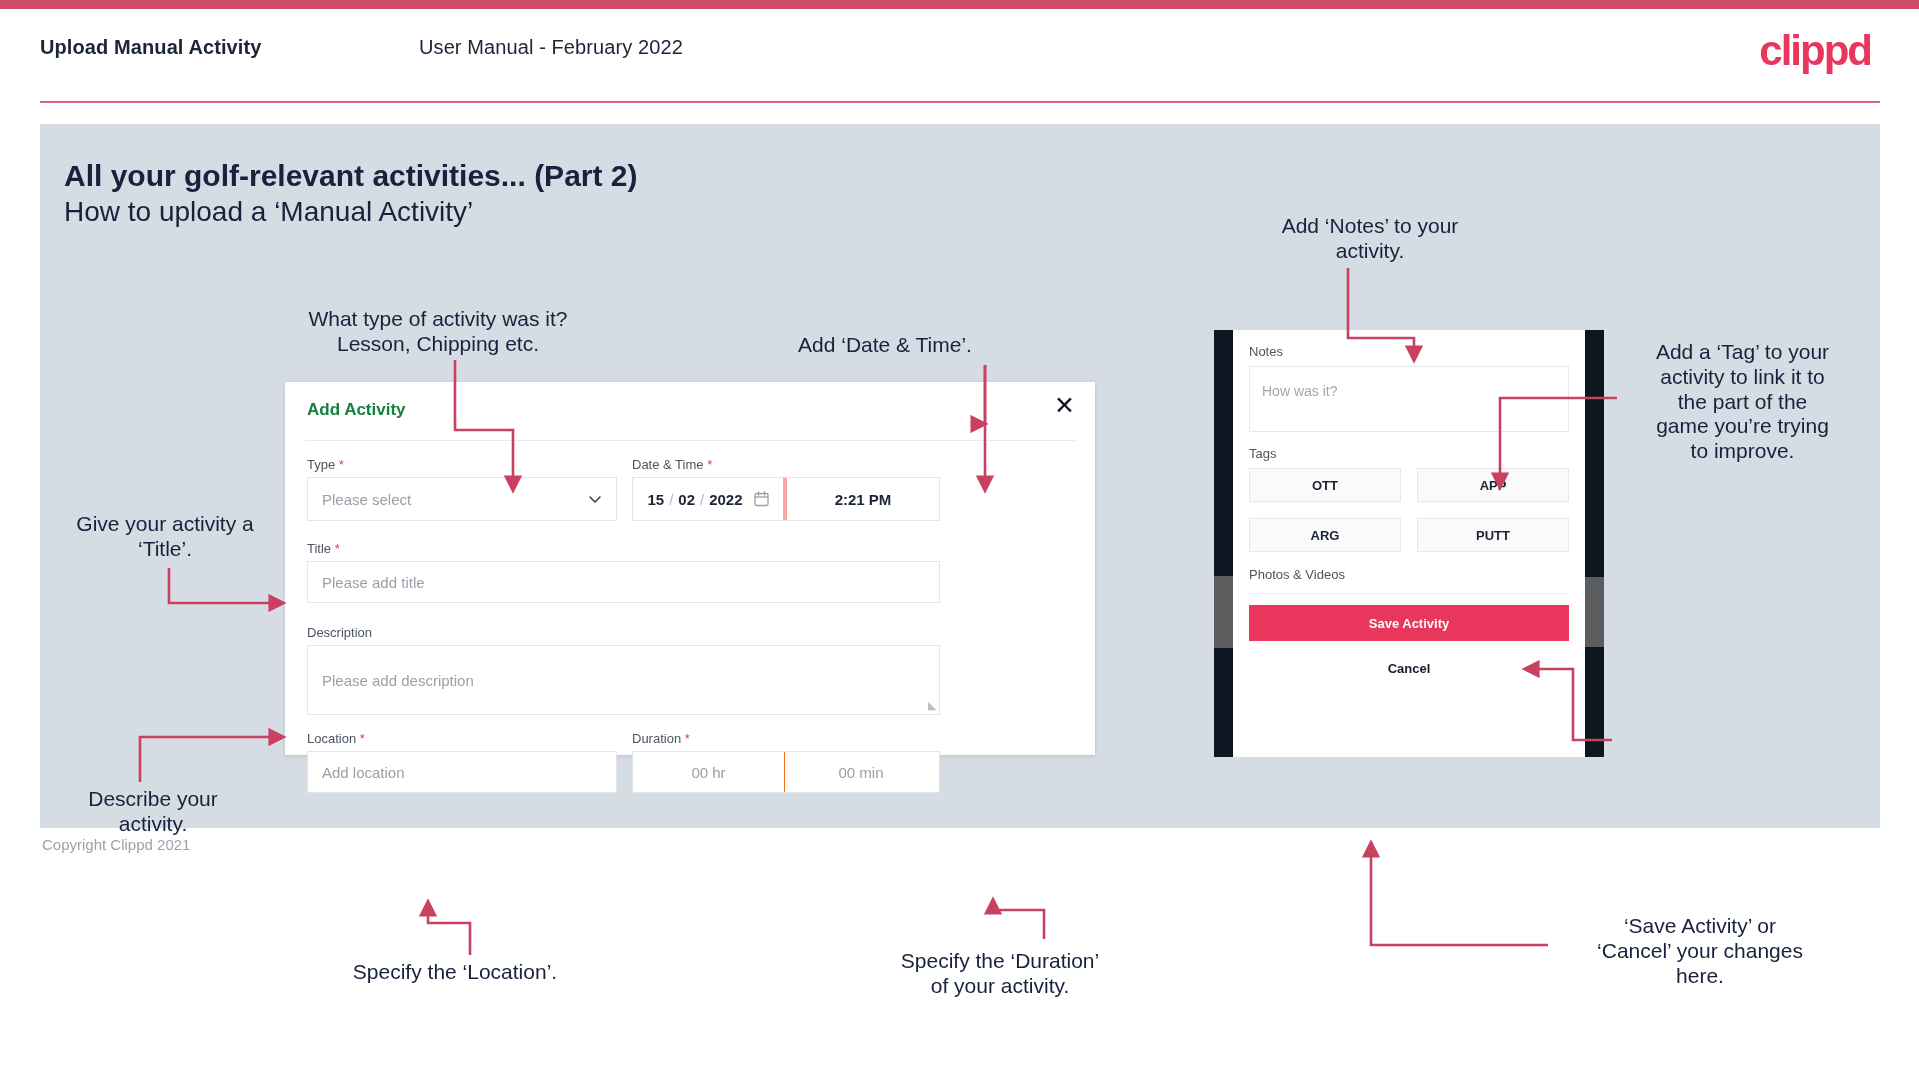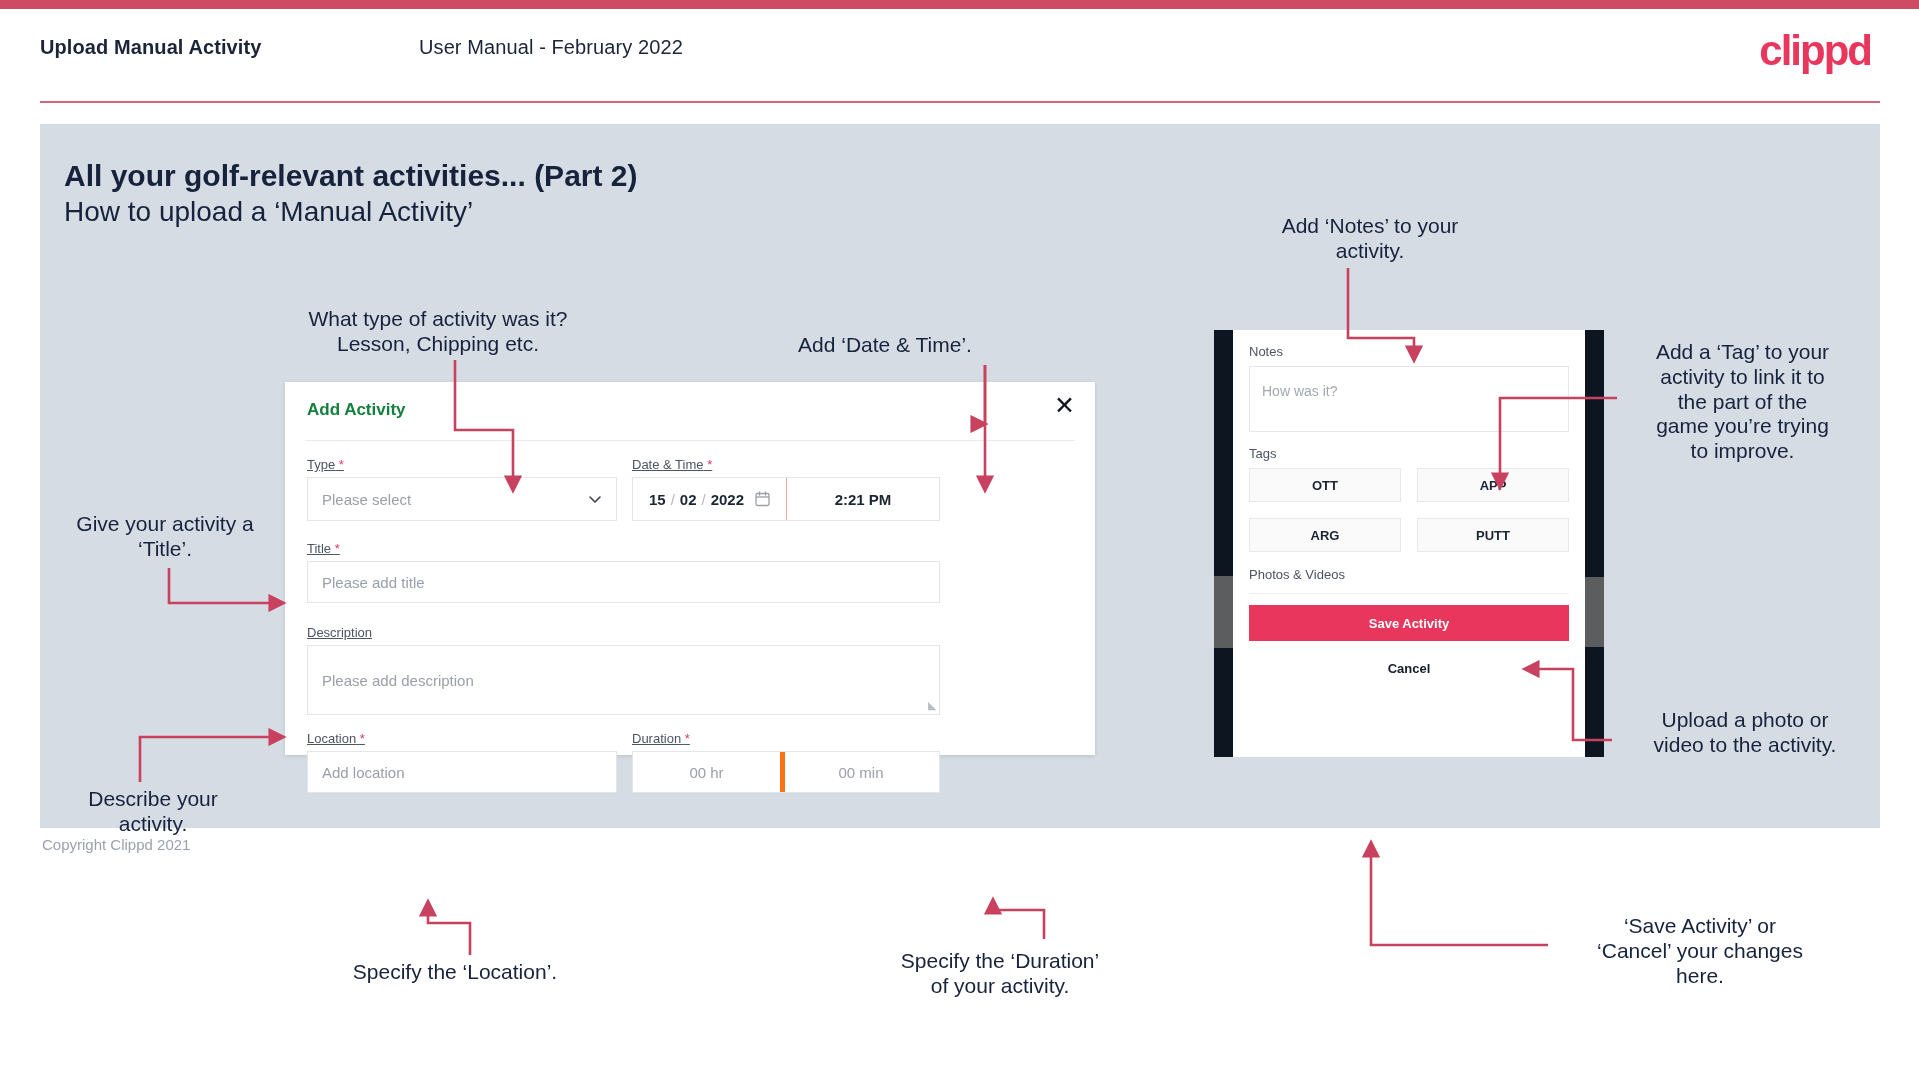--- a/index.html
+++ b/index.html
@@ -76,54 +76,54 @@
   .dlg-close {
     position:absolute; right:20px; top:11px;
     font-size:25px; line-height:1; color:#10151f; font-weight:400;
     cursor:pointer;
   }
   .dlg-rule {
     position:absolute; left:20px; top:58px; width:770px; height:1px;
     background:#e9eaed;
   }
   .fld-label {
-    position:absolute; font-size:13px; color:#4c5461; font-weight:400;text-decoration:underline;
+    position:absolute; font-size:13px; color:#4c5461; font-weight:400;
   }
   .req { color:#e8365d; font-size:13px; }
   .input {
     position:absolute; border:1px solid #e3e5e9; background:#fff;
     font-size:15px; color:#9aa0a9; display:flex; align-items:center;
     padding:0 14px;
   }
   .input.area { align-items:flex-start; padding-top:26px; }
   .chev {
     position:absolute; right:13px; top:50%; transform:translateY(-50%);
     width:0;height:0;
   }
   .dt-wrap {
     position:absolute; display:flex; border:1px solid #e3e5e9; background:#fff;
   }
   .dt-date {
     width:154px; display:flex; align-items:center; justify-content:center;
     gap:5px; font-size:15px; color:#1d2635; font-weight:600;
-    border-right:1px solid #fca5a5; position:relative;
+    border-right:4px solid #fca5a5; position:relative;
   }
   .dt-sep { color:#b6bac1; font-weight:400; }
   .dt-time {
     width:152px; display:flex; align-items:center; justify-content:center;
     font-size:15px; color:#1d2635; font-weight:600;
   }
   .dur-wrap {
     position:absolute; display:flex; border:1px solid #e3e5e9; background:#fff;
   }
   .dur-cell {
     width:152px; display:flex; align-items:center; justify-content:center;
     font-size:15px; color:#9aa0a9;
   }
-  .dur-cell.first { border-right:5px solid #f97316; }
+  .dur-cell.first { border-right:1px solid #f97316; }
   .resize-grip {
     position:absolute; right:3px; bottom:2px; font-size:11px; color:#b9bec6;
     transform:scaleX(-1);
   }
 
   
   .phone {
     position:absolute; left:1214px; top:330px; width:390px; height:427px;
     background:#f0abfc;
   }
@@ -318,24 +318,20 @@
   </div>
 
   <div class="anno" style="left:1625px; top:340px; width:235px;">
     <div>Add a ‘Tag’ to your</div>
     <div>activity to link it to</div>
     <div>the part of the</div>
     <div>game you’re trying</div>
     <div>to improve.</div>
   </div>
 
-  <div class="anno" style="left:1620px; top:708px; width:250px;">
-    <div>Upload a photo or</div>
-    <div>video to the activity.</div>
-  </div>
 
   <div class="anno" style="left:1560px; top:914px; width:280px;">
     <div>‘Save Activity’ or</div>
     <div>‘Cancel’ your changes</div>
     <div>here.</div>
   </div>
 
   <svg class="arrows">
     <defs>
       <marker id="ah" markerWidth="7" markerHeight="7" refX="5.6" refY="3.5" orient="auto">

